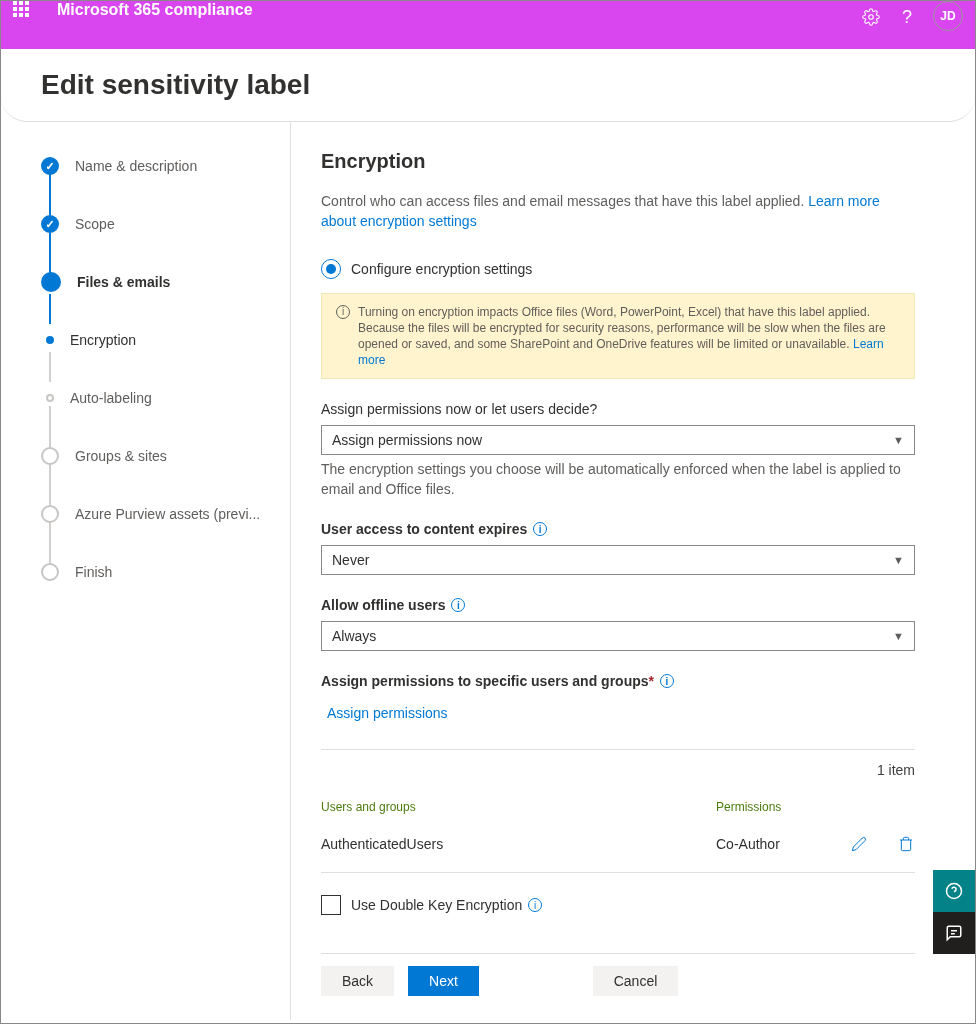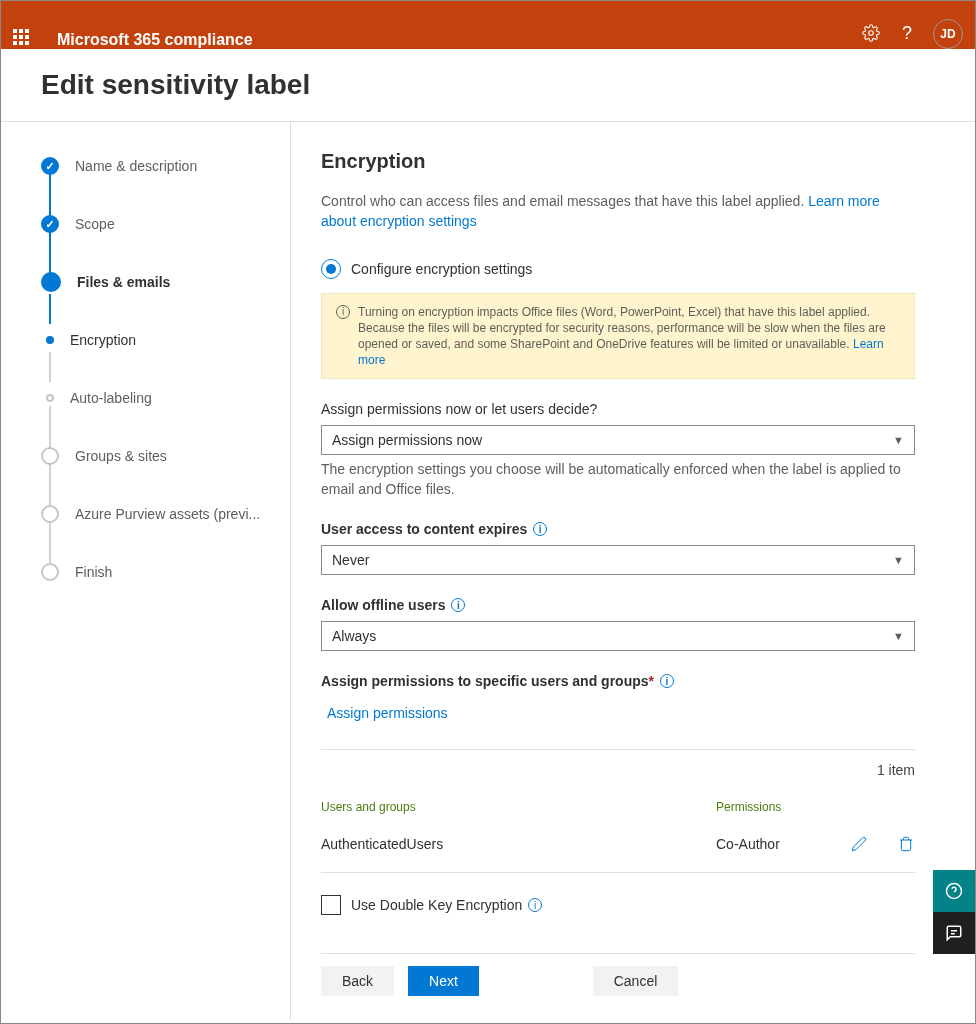--- a/index.html
+++ b/index.html
@@ -1,24 +1,24 @@
 <!DOCTYPE html>
 <html><head>
 <meta charset="utf-8">
 <style>
 * { box-sizing: border-box; margin: 0; padding: 0; }
 body { font-family: "Segoe UI", -apple-system, sans-serif; font-size: 14px; color: #323130; background: #fff; width: 976px; height: 1024px; overflow: hidden; border: 1px solid #8a8886; }
-.topbar { background: #c2410c; height: 48px; display: flex; align-items: flex-end; padding: 0 12px; color: #fff; }
+.topbar { background: #d946ef; height: 48px; display: flex; align-items: flex-start; padding: 0 12px; color: #fff; }
 .waffle { width: 20px; height: 20px; display: grid; grid-template-columns: repeat(3,4px); grid-template-rows: repeat(3,4px); gap: 2px; cursor: pointer; }
 .waffle span { background: #fff; }
 .app-title { margin-left: 24px; font-size: 16px; font-weight: 600; }
 .topbar-spacer { flex: 1; }
 .top-icon { width: 32px; height: 32px; display: flex; align-items: center; justify-content: center; cursor: pointer; color: #fff; margin-left: 4px; }
 .avatar { width: 30px; height: 30px; border-radius: 50%; border: 1px solid #999; display: flex; align-items: center; justify-content: center; font-size: 12px; font-weight: 600; margin-left: 10px; cursor: pointer; }
-.page-header { padding: 20px 40px; border-bottom: 1px solid #e1dfdd; }
+.page-header { padding: 20px 40px; border-bottom: 1px solid #e1dfdd; border-radius: 26px; }
 .page-title { font-size: 28px; font-weight: 600; }
 .layout { display: flex; height: calc(1024px - 48px - 78px); }
 .sidebar { width: 290px; border-right: 1px solid #e1dfdd; padding: 28px 0 0 40px; overflow-y: auto; }
 .step { display: flex; align-items: center; position: relative; height: 32px; }
 .step-circle { width: 18px; height: 18px; border-radius: 50%; border: 2px solid #c8c6c4; background: #fff; z-index: 1; display:flex;align-items:center;justify-content:center;}
 .step-circle.done { background: #0078d4; border-color: #0078d4; color:#fff;font-size:11px;font-weight:bold;}
 .step-circle.active { background: #0078d4; border-color: #0078d4; width: 20px; height: 20px; }
 .step-circle.sub { width: 8px; height: 8px; margin-left: 5px; border:2px solid #c8c6c4;}
 .step-circle.sub.active{background:#0078d4;border-color:#0078d4;}
 .step-label { margin-left: 16px; color: #605e5c; cursor: pointer; font-size: 14px; }

